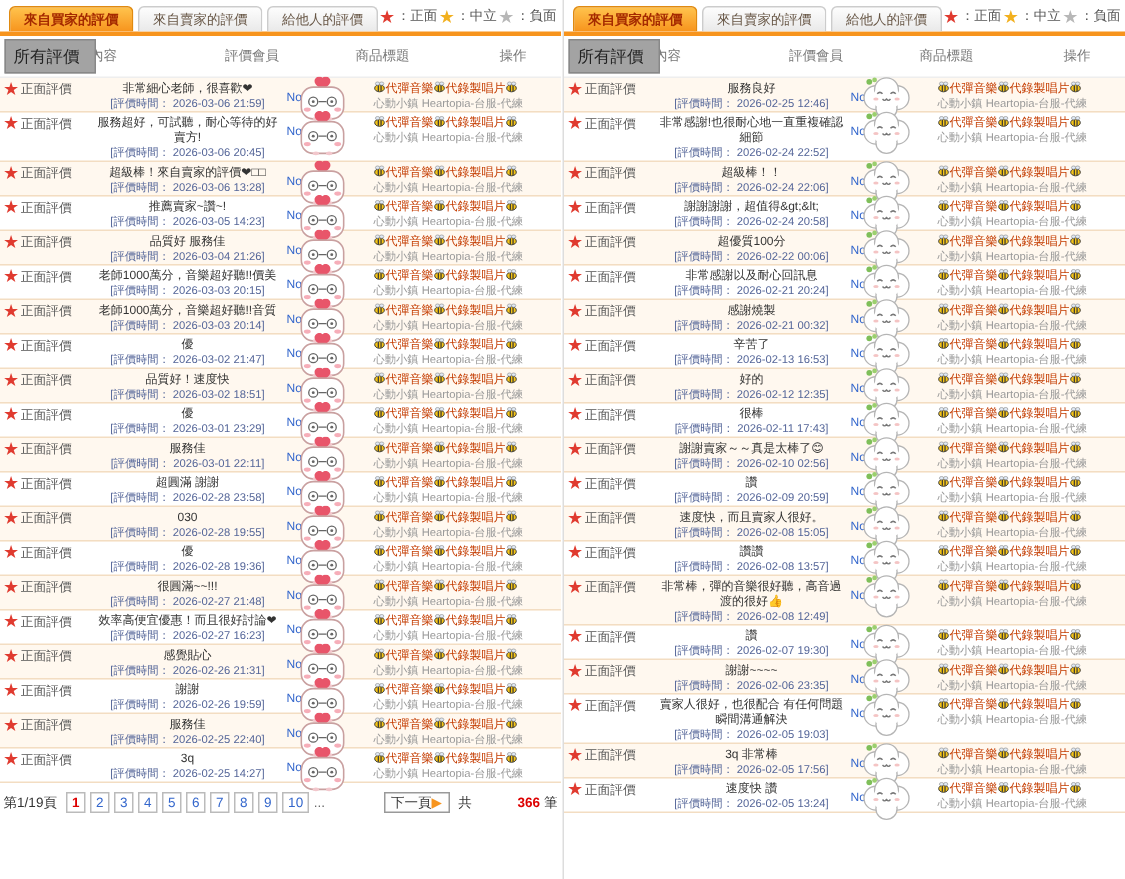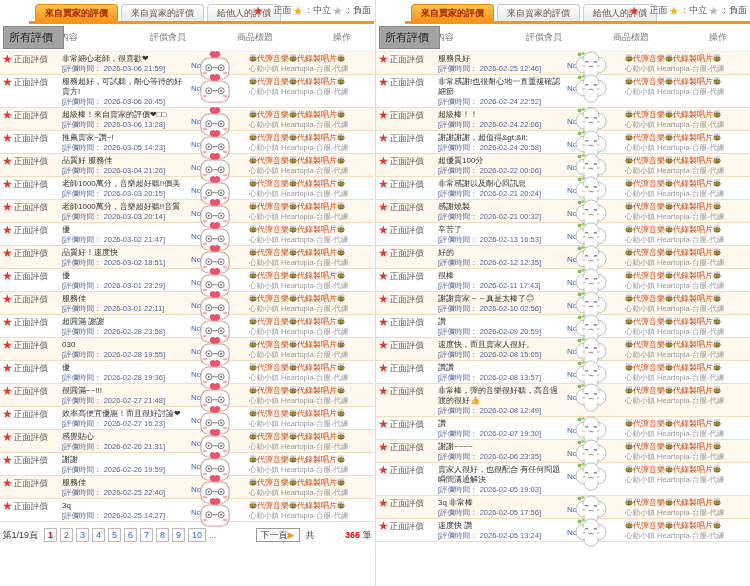--- a/index.html
+++ b/index.html
@@ -3,21 +3,21 @@
 <meta charset="utf-8">
 <style>
   html,body{margin:0;padding:0;width:750px;height:586px;overflow:hidden;
     font-family:"Liberation Sans","DejaVu Sans",sans-serif;background:#fff;}
   .panel{position:absolute;top:0;width:374px;height:586px;overflow:hidden;background:#fff;}
   .panel-left{left:0;}
   .panel-right{left:375px;border-left:1px solid #ddd;}
 
   
   .tabbar{position:relative;display:flex;align-items:flex-end;height:21px;
-    border-bottom:3px solid #f7941d;padding-left:6px;margin-left:29px;}
+    border-bottom:3px solid #f7941d;padding-left:6px;}
   .tab{font-size:9px;line-height:9px;padding:4px 9px 3px;margin-right:3px;border:1px solid #ccc;border-bottom:none;
     border-radius:4px 4px 0 0;background:linear-gradient(#fdfdfd,#e9e9e9);color:#665544;white-space:nowrap;cursor:pointer;}
   .tab.active{background:linear-gradient(#ffc34d,#f7941d);border-color:#e08a10;color:#a52a00;font-weight:bold;}
   .legend{position:absolute;right:3px;top:4px;display:flex;align-items:center;gap:1px;font-size:9px;color:#555;}
   .legend .star{font-size:12px;line-height:10px;}
 
   
   .listhead{position:relative;height:27px;border-bottom:1px solid #eee;font-size:9px;color:#777;}
   .filter-box{position:absolute;left:3px;top:2px;z-index:2;background:#a3a3a3;border:1px solid #888;
     padding:3px 10px 3px 5px;font-size:11px;color:#222;cursor:pointer;}
@@ -27,21 +27,21 @@
   .col-item{left:237px;}
   .col-action{left:333px;}
 
   
   .rows{width:100%;}
   .row{display:flex;align-items:flex-start;padding:2px 0 1px;border-bottom:1px solid #f3ddc2;overflow:visible;}
   .row:nth-child(odd){background:#fff8ef;}
   .cell-badge{width:60px;flex:none;display:flex;align-items:flex-start;padding-left:2px;}
   .badge-star{color:#e03a2f;font-size:12px;line-height:11px;margin-right:1px;}
   .badge-label{font-size:8.5px;color:#555;line-height:11px;}
-  .cell-main{width:126px;flex:none;padding-right:3px;}
+  .cell-main{width:126px;flex:none;padding-right:3px;text-align:center;}
   .comment{font-size:8px;color:#333;line-height:10px;word-break:break-all;}
   .time{font-size:7.5px;color:#556699;line-height:9px;white-space:nowrap;}
   .cell-member{width:58px;flex:none;position:relative;height:100%;}
   .member-name{font-size:8px;color:#3366cc;line-height:10px;cursor:pointer;}
   .emo{position:absolute;left:6px;top:-3px;width:36px;height:30px;z-index:3;pointer-events:none;}
   .cell-item{flex:1;min-width:0;}
   .title-line{font-size:8px;color:#c43c00;line-height:10px;cursor:pointer;white-space:nowrap;overflow:hidden;}
   .bee{width:8px;height:8px;vertical-align:-1px;}
   .subtitle{font-size:7.5px;color:#999;line-height:9px;white-space:nowrap;}
   .cell-op{width:14px;flex:none;}

